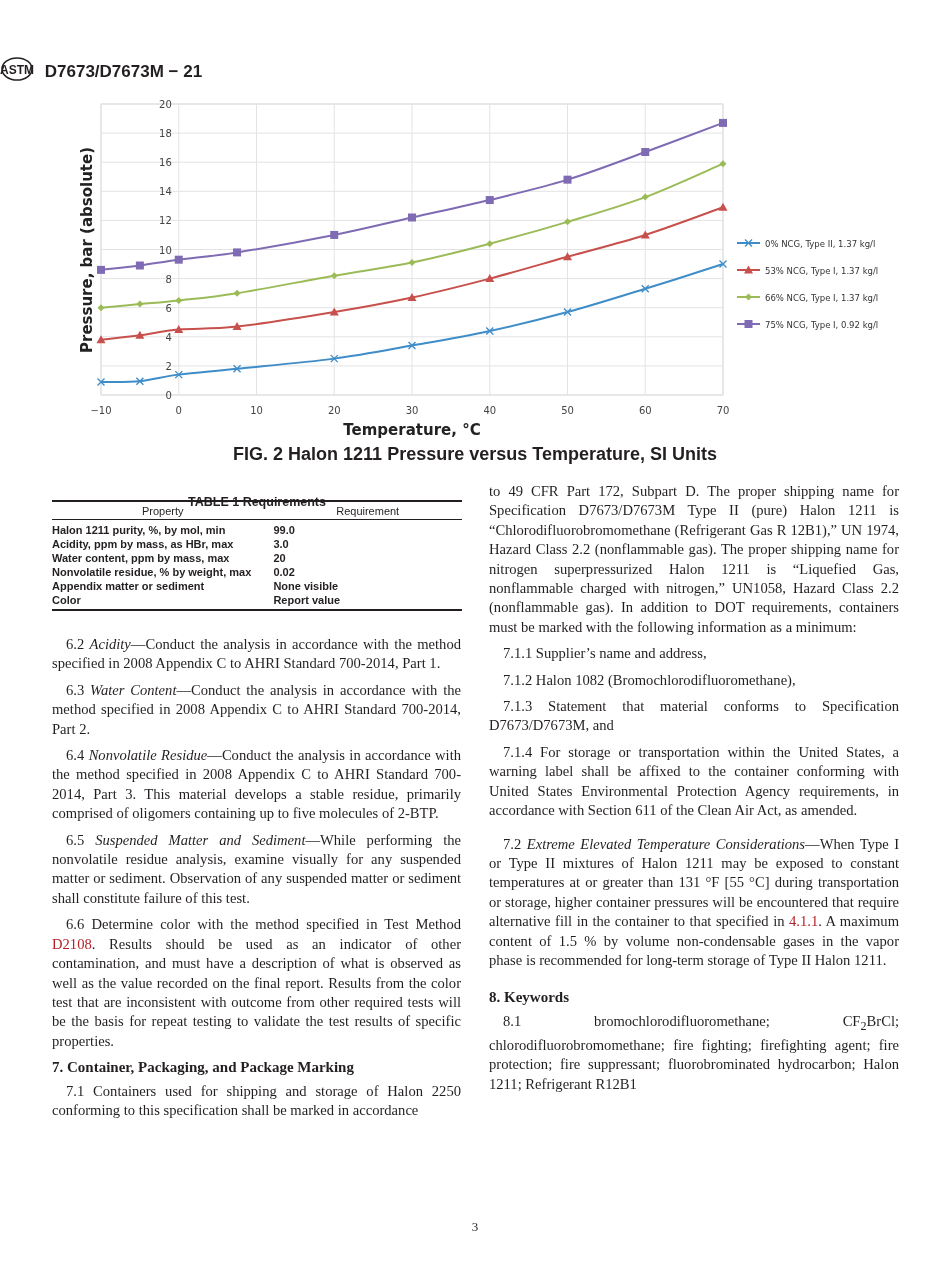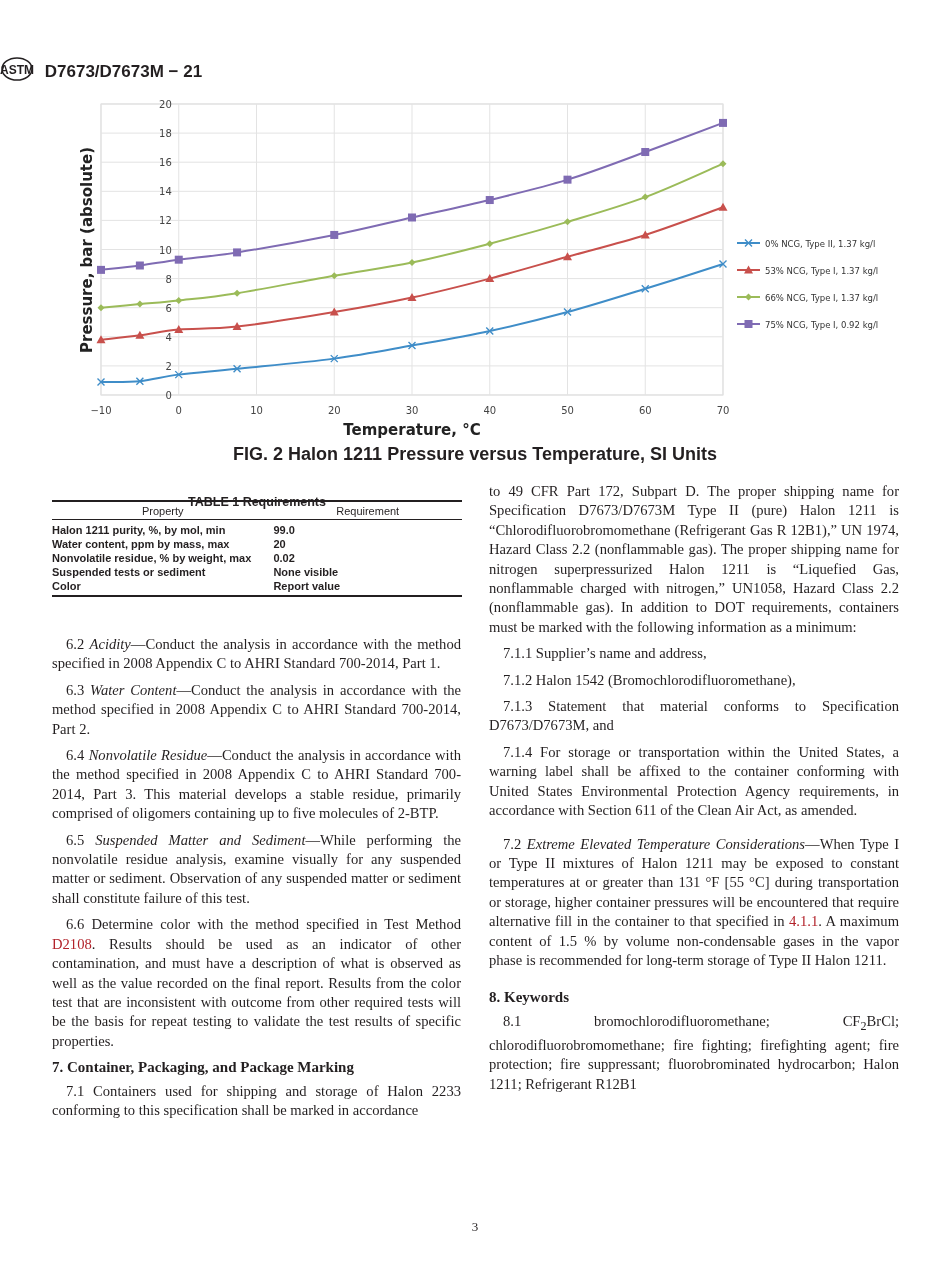--- a/index.html
+++ b/index.html
@@ -149,52 +149,56 @@
       <th style="width:54%">Property</th>
       <th>Requirement</th>
     </tr>
   </thead>
   <tbody>
     <tr class="first">
         <td>Halon 1211 purity, %, by mol, min</td>
         <td>99.0</td>
       </tr>
     <tr>
+        <td>Acidity, ppm by mass, as HBr, max</td>
+        <td>3.0</td>
+      </tr>
+    <tr>
         <td>Water content, ppm by mass, max</td>
         <td>20</td>
       </tr>
     <tr>
         <td>Nonvolatile residue, % by weight, max</td>
         <td>0.02</td>
       </tr>
     <tr>
-        <td>Suspended tests or sediment</td>
+        <td>Appendix matter or sediment</td>
         <td>None visible</td>
       </tr>
     <tr class="last">
         <td>Color</td>
         <td>Report value</td>
       </tr>
   </tbody>
 </table>
 
 <div class="col left">
   <p><span>6.2 </span><em>Acidity</em><span>—Conduct the analysis in accordance with the method specified in 2008 Appendix C to AHRI Standard 700-2014, Part 1.</span></p>
   <p><span>6.3 </span><em>Water Content</em><span>—Conduct the analysis in accordance with the method specified in 2008 Appendix C to AHRI Standard 700-2014, Part 2.</span></p>
   <p><span>6.4 </span><em>Nonvolatile Residue</em><span>—Conduct the analysis in accordance with the method specified in 2008 Appendix C to AHRI Standard 700-2014, Part 3. This material develops a stable residue, primarily comprised of oligomers containing up to five molecules of 2-BTP.</span></p>
   <p><span>6.5 </span><em>Suspended Matter and Sediment</em><span>—While performing the nonvolatile residue analysis, examine visually for any suspended matter or sediment. Observation of any suspended matter or sediment shall constitute failure of this test.</span></p>
   <p><span>6.6 Determine color with the method specified in Test Method </span><span class="link">D2108</span><span>. Results should be used as an indicator of other contamination, and must have a description of what is observed as well as the value recorded on the final report. Results from the color test that are inconsistent with outcome from other required tests will be the basis for repeat testing to validate the test results of specific properties.</span></p>
   <h3>7. Container, Packaging, and Package Marking</h3>
-  <p>7.1 Containers used for shipping and storage of Halon 2233 conforming to this specification shall be marked in accordance</p>
+  <p>7.1 Containers used for shipping and storage of Halon 2250 conforming to this specification shall be marked in accordance</p>
 </div>
 
 <div class="col right">
   <p class="cont">to 49 CFR Part 172, Subpart D. The proper shipping name for Specification D7673/D7673M Type II (pure) Halon 1211 is “Chlorodifluorobromomethane (Refrigerant Gas R 12B1),” UN 1974, Hazard Class 2.2 (nonflammable gas). The proper shipping name for nitrogen superpressurized Halon 1211 is “Liquefied Gas, nonflammable charged with nitrogen,” UN1058, Hazard Class 2.2 (nonflammable gas). In addition to DOT requirements, containers must be marked with the following information as a minimum:</p>
   <p>7.1.1 Supplier’s name and address,</p>
-  <p>7.1.2 Halon 1542 (Bromochlorodifluoromethane),</p>
+  <p>7.1.2 Halon 1082 (Bromochlorodifluoromethane),</p>
   <p>7.1.3 Statement that material conforms to Specification D7673/D7673M, and</p>
   <p style="margin-bottom:14px">7.1.4 For storage or transportation within the United States, a warning label shall be affixed to the container conforming with United States Environmental Protection Agency requirements, in accordance with Section 611 of the Clean Air Act, as amended.</p>
   <p style="margin-bottom:18px"><span>7.2 </span><em>Extreme Elevated Temperature Considerations</em><span>—When Type I or Type II mixtures of Halon 1211 may be exposed to constant temperatures at or greater than 131 °F [55 °C] during transportation or storage, higher container pressures will be encountered that require alternative fill in the container to that specified in </span><span class="link">4.1.1</span><span>. A maximum content of 1.5 % by volume non-condensable gases in the vapor phase is recommended for long-term storage of Type II Halon 1211.</span></p>
   <h3>8. Keywords</h3>
   <p><span>8.1 bromochlorodifluoromethane; CF</span><sub>2</sub><span>BrCl; chlorodifluorobromomethane; fire fighting; firefighting agent; fire protection; fire suppressant; fluorobrominated hydrocarbon; Halon 1211; Refrigerant R12B1</span></p>
 </div>
 
 <div class="pagenum">3</div>
 
 </body></html>

